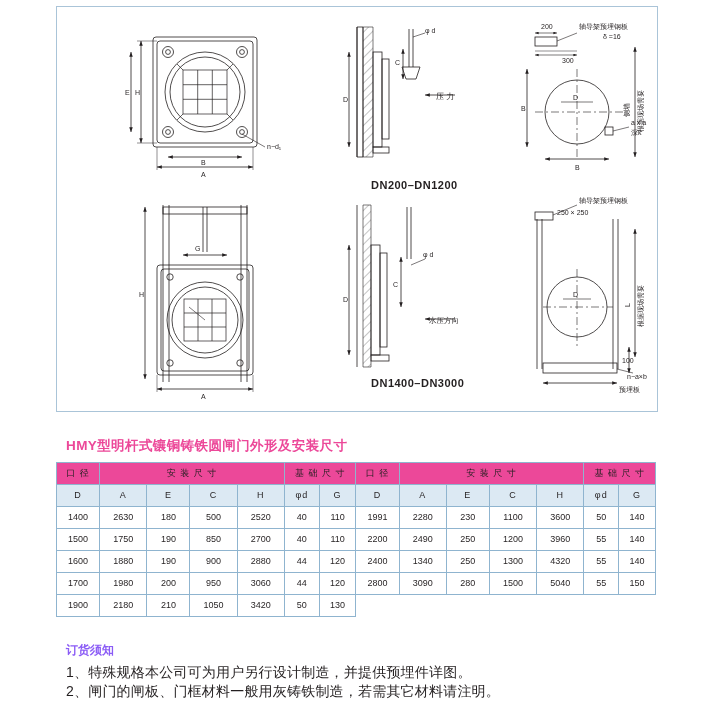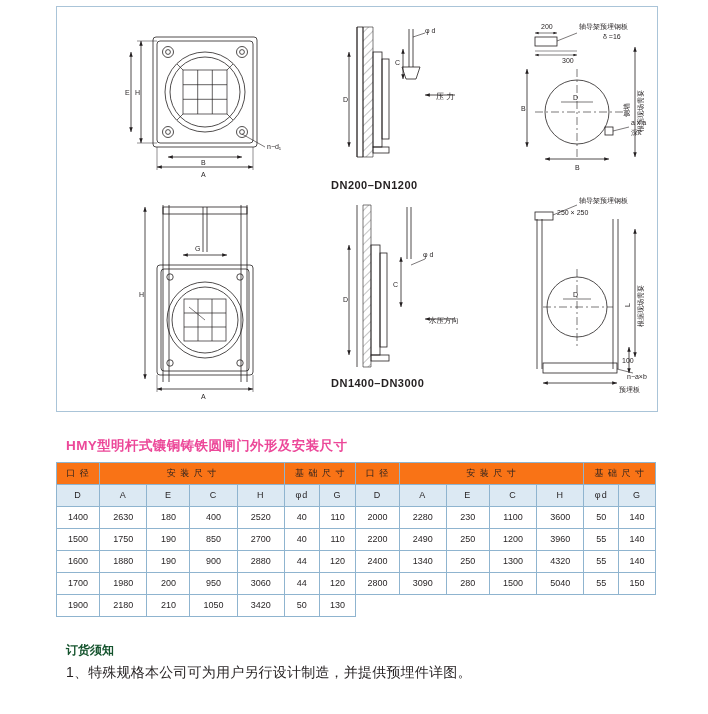--- a/index.html
+++ b/index.html
@@ -16,20 +16,21 @@
   
   .drawing{
     position:absolute;left:56px;top:6px;width:600px;height:404px;
     border:1px solid #aac4d8;
     background:#fff;
   }
   .dwg-svg{position:absolute;left:0;top:0;}
   .dwg-caption{
     position:absolute;font-size:11px;font-weight:bold;color:#231f20;
     letter-spacing:.5px;
+    margin-left:40px;
   }
   .cap1{left:274px;top:172px;}
   .cap2{left:274px;top:370px;}
 
   
   .section-title{
     position:absolute;left:66px;top:437px;
     font-size:13.5px;font-weight:bold;color:#ec4899;
     letter-spacing:.4px;
   }
@@ -42,40 +43,40 @@
   }
   table.spec th, table.spec td{
     border:1px solid #8fb4cf;
     text-align:center;
     padding:0;
     height:21px;
     font-weight:normal;
     line-height:21px;
   }
   table.spec thead th{
-    background:#f97316;
+    background:#ec4899;
     font-weight:normal;
     letter-spacing:1px;
   }
   table.spec thead tr.r2 th{
     background:#dce9f3;
   }
   table.spec td{background:#ffffff;}
   .c-d{width:40px;}
   .c-a{width:44px;}
   .c-e{width:40px;}
   .c-c{width:44px;}
   .c-h{width:44px;}
   .c-fd{width:32px;}
   .c-g{width:34px;}
 
   
   .notes-title{
     position:absolute;left:66px;top:642px;
-    font-size:12px;font-weight:bold;color:#14532d;
+    font-size:12px;font-weight:bold;color:#8b5cf6;
   }
   .note{
     position:absolute;left:66px;font-size:14px;color:#231f20;
     letter-spacing:.2px;
   }
   .note1{top:664px;}
   .note2{top:683px;}
 
   
   text{font-family:"Liberation Sans", sans-serif;fill:#231f20;}
@@ -349,25 +350,25 @@
           <th class="c-h">H</th>
           <th class="c-fd">φd</th>
           <th class="c-g">G</th>
         </tr>
       </thead>
       <tbody>
         <tr>
           <td>1400</td>
           <td>2630</td>
           <td>180</td>
-          <td>400</td>
+          <td>500</td>
           <td>2520</td>
           <td>40</td>
           <td>110</td>
-          <td>2000</td>
+          <td>1991</td>
           <td>2280</td>
           <td>230</td>
           <td>1100</td>
           <td>3600</td>
           <td>50</td>
           <td>140</td>
         </tr>
         <tr>
           <td>1500</td>
           <td>1750</td>
@@ -425,14 +426,15 @@
           <td>50</td>
           <td>130</td>
           <td colspan="7" style="border:none;background:#fff;"></td>
         </tr>
       </tbody>
     </table>
   </div>
 
   <div class="notes-title">订货须知</div>
   <div class="note note1">1、特殊规格本公司可为用户另行设计制造，并提供预埋件详图。</div>
+  <div class="note note2">2、闸门的闸板、门框材料一般用灰铸铁制造，若需其它材料请注明。</div>
 
 </div>
 
 </body></html>

